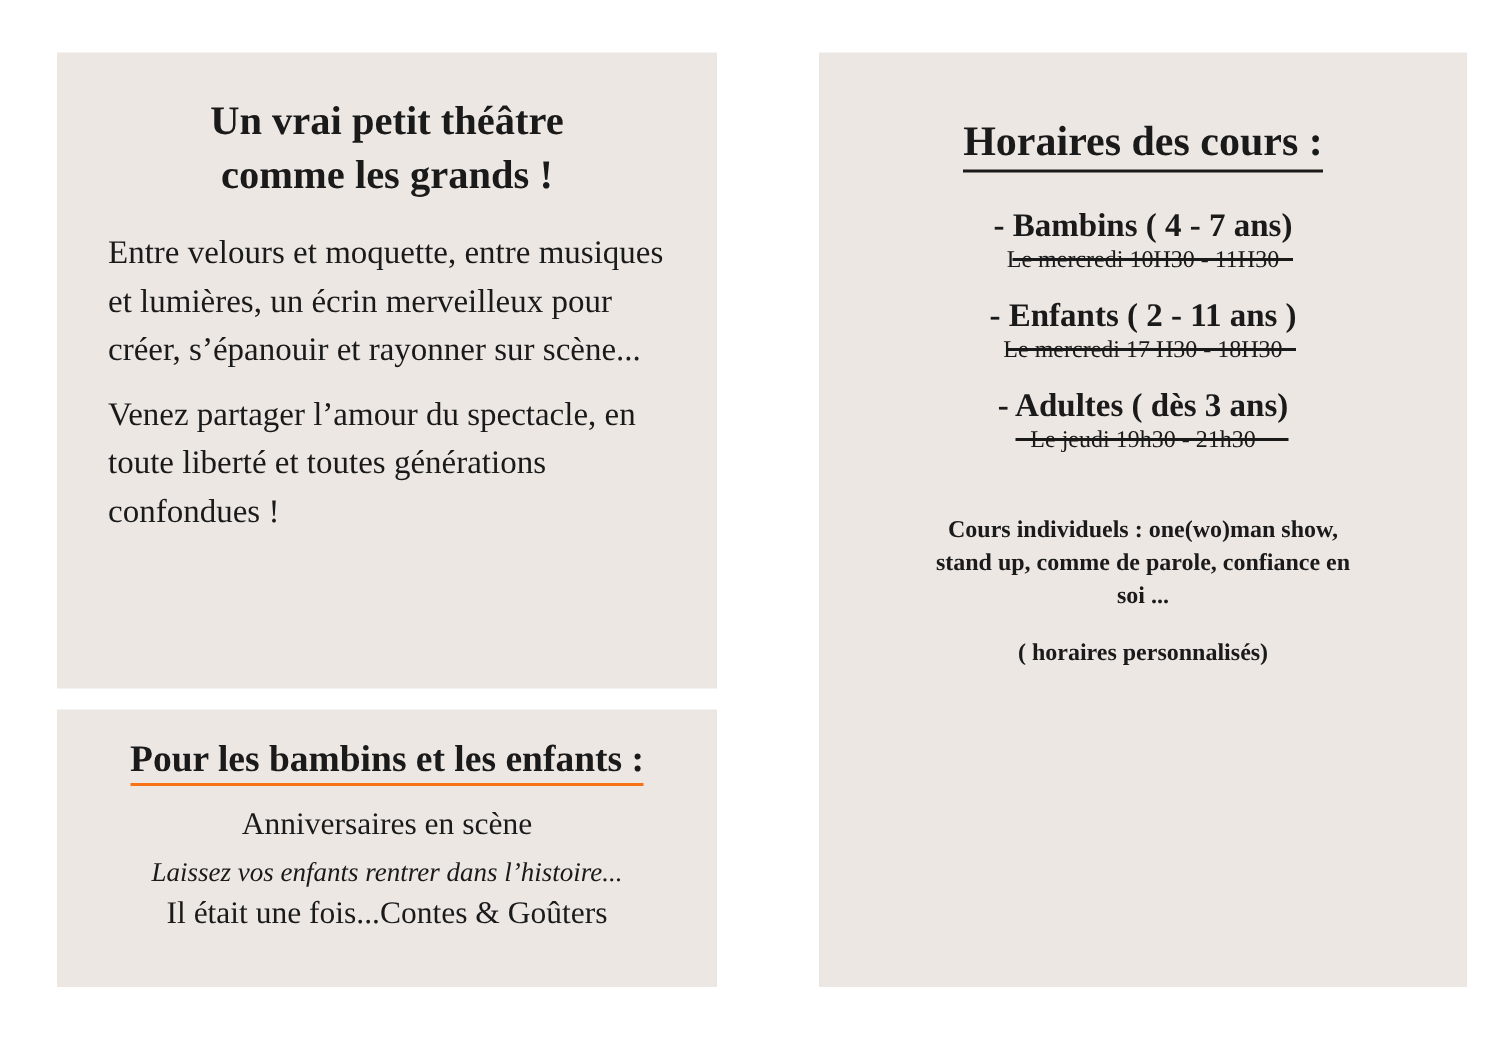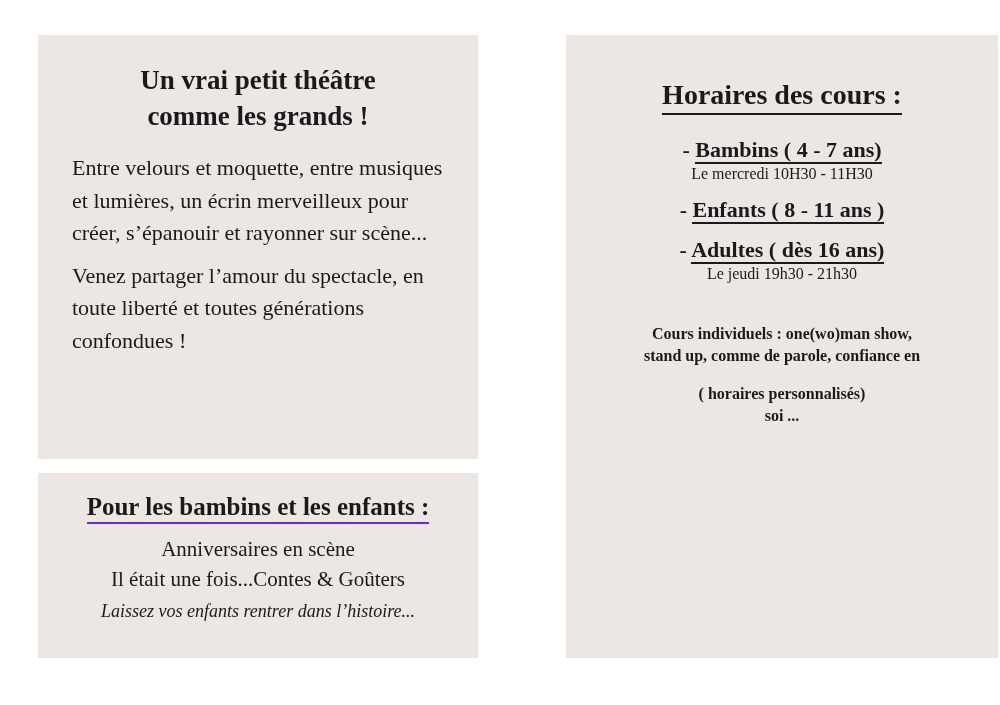--- a/index.html
+++ b/index.html
@@ -34,21 +34,21 @@
     padding: 28px 34px 20px 34px;
   }
   #panel-bambins {
     left: 38px;
     top: 473px;
     width: 440px;
     height: 185px;
     padding: 20px 26px 16px 26px;
   }
   #panel-horaires {
-    left: 566px;
+    left: 546px;
     top: 35px;
     width: 432px;
     height: 623px;
     padding: 44px 22px 20px 22px;
   }
 
   
   .title {
     text-align: center;
     font-weight: bold;
@@ -74,21 +74,21 @@
     margin-bottom: 0;
   }
 
   .heading-underline {
     text-align: center;
     font-weight: bold;
     font-size: 25px;
     margin: 0 0 14px 0;
   }
   .heading-underline span {
-    border-bottom: 2px solid #6d28d9;
+    border-bottom: 2px solid #f97316;
     padding-bottom: 2px;
   }
 
   .sub-list {
     text-align: center;
     font-size: 21px;
     line-height: 1.42;
   }
   .sub-list .row {
     display: block;
@@ -118,21 +118,21 @@
     font-weight: bold;
     font-size: 22px;
     display: block;
     margin-bottom: 2px;
   }
   .sched-group .level .dash {
     font-weight: bold;
   }
   .sched-group .level .u {
     border-bottom: 2px solid #1a1a1a;
-    padding-bottom: 0;
+    padding-bottom: 10px;
   }
   .sched-group .time {
     font-size: 16px;
     display: block;
   }
   .sched-note {
     text-align: center;
     font-weight: bold;
     font-size: 16px;
     line-height: 1.38;
@@ -160,54 +160,55 @@
       <span class="para">Venez partager l’amour du spectacle, en toute liberté et toutes générations confondues !</span>
     </div>
   </section>
 
   <section class="panel" id="panel-bambins">
     <h2 class="heading-underline">
       <span>Pour les bambins et les enfants :</span>
     </h2>
     <div class="sub-list">
       <span class="row">Anniversaires en scène</span>
+      <span class="row italic">Laissez vos enfants rentrer dans l’histoire...</span>
       <span class="row">Il était une fois...Contes &amp; Goûters</span>
-      <span class="row italic">Laissez vos enfants rentrer dans l’histoire...</span>
     </div>
   </section>
 
   <section class="panel" id="panel-horaires">
     <h2 class="sched-title">
       <span>Horaires des cours :</span>
     </h2>
 
     <div class="sched-group">
       <span class="level">
         <span class="dash">- </span><span class="u">Bambins ( 4 - 7 ans)</span>
       </span>
       <span class="time">Le mercredi 10H30  - 11H30</span>
     </div>
 
     <div class="sched-group">
       <span class="level">
-        <span class="dash">- </span><span class="u">Enfants ( 8 - 11 ans )</span>
+        <span class="dash">- </span><span class="u">Enfants ( 2 - 11 ans )</span>
       </span>
+      <span class="time">Le mercredi 17 H30 - 18H30</span>
     </div>
 
     <div class="sched-group">
     </div>
 
     <div class="sched-group">
       <span class="level">
-        <span class="dash">- </span><span class="u">Adultes ( dès 16 ans)</span>
+        <span class="dash">- </span><span class="u">Adultes ( dès 3 ans)</span>
       </span>
       <span class="time">Le jeudi 19h30 - 21h30</span>
     </div>
 
     <div class="sched-note">
       <span class="row">Cours individuels : one(wo)man show,</span>
       <span class="row">stand up, comme de parole, confiance en</span>
+      <span class="row">soi ...</span>
       <span class="row gap">( horaires personnalisés)</span>
-      <span class="row">soi ...</span>
     </div>
   </section>
 
 </div>
 
 </body></html>

